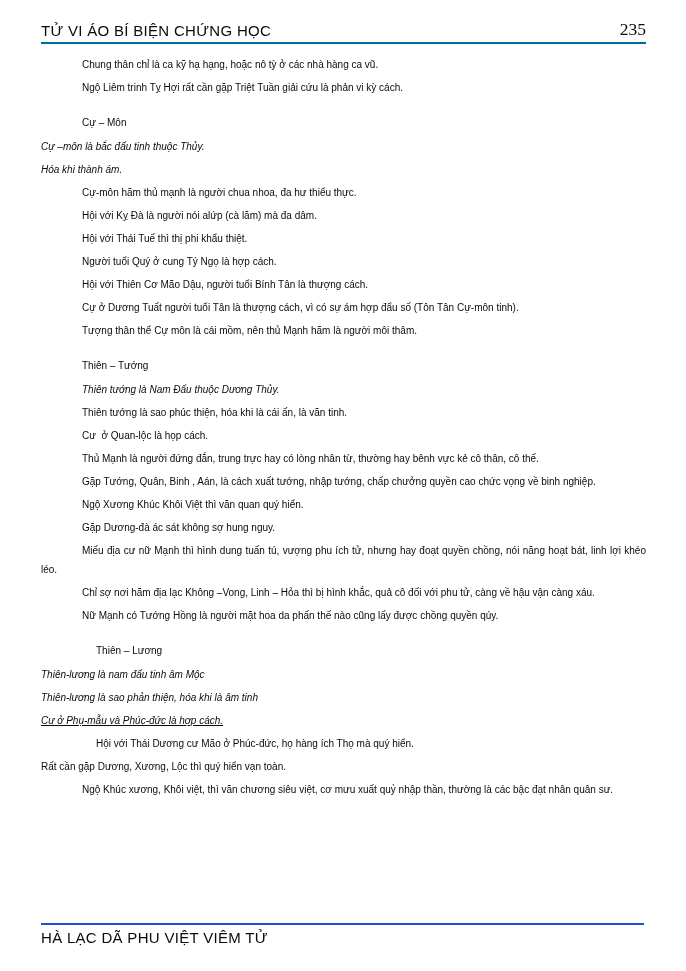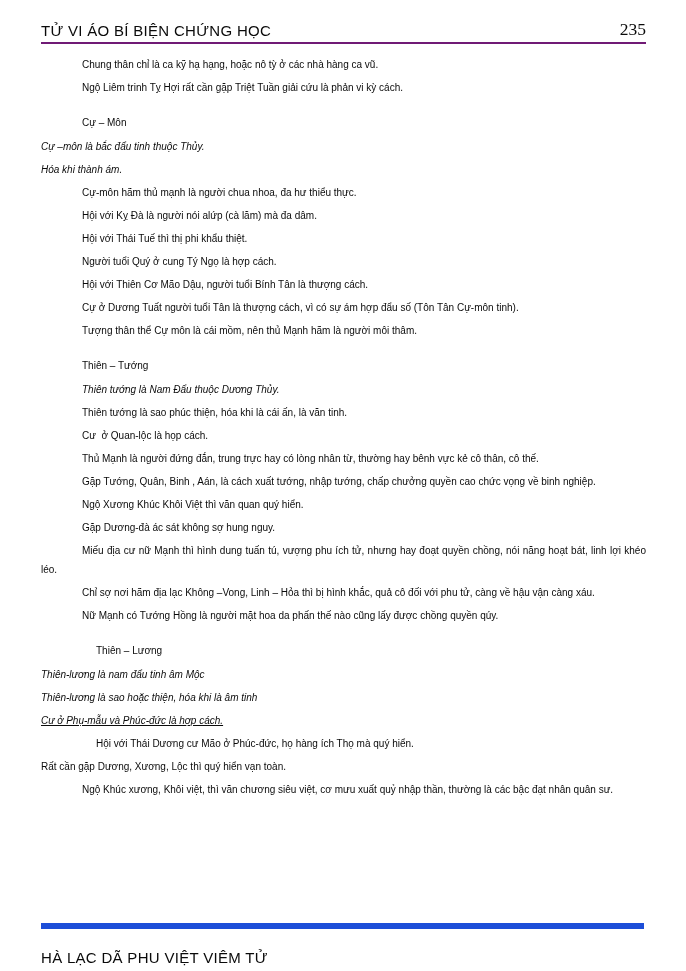--- a/index.html
+++ b/index.html
@@ -16,21 +16,21 @@
     padding: 0 40px 0 41px;
     box-sizing: border-box;
   }
   
   .page-header {
     display: flex;
     justify-content: space-between;
     align-items: flex-end;
     padding-top: 21px;
     padding-bottom: 3px;
-    border-bottom: 2px solid #701a75;
+    border-bottom: 2px solid #0369a1;
   }
   .book-title {
     font-size: 15px;
     letter-spacing: 0.3px;
   }
   .page-number {
     font-family: "Liberation Serif", serif;
     font-size: 17.5px;
     line-height: 1;
   }
@@ -61,22 +61,22 @@
   .ml-108 { margin-left: 108px; }
   .ml-67  { margin-left: 67px; }
   .ml-178 { margin-left: 178px; text-decoration: underline; }
   .ind-41 { text-indent: 41px !important; }
   .ind-55 { text-indent: 55px !important; }
   
   .page-footer {
     position: absolute;
     top: 923px;
     left: 41px; right: 42px;
-    border-top: 6px solid #1d4ed8;
-    padding-top: 20px;
+    border-top: 2px solid #1d4ed8;
+    padding-top: 4px;
     font-size: 15px;
     letter-spacing: 0.3px;
   }
 </style>
 </head>
 <body>
 
 <div class="page">
 
   <div class="page-header">
@@ -107,21 +107,21 @@
     <p>Thủ Mạnh là người đứng đắn, trung trực hay có lòng nhân từ, thường hay bênh vực kẻ cô thân, cô thế.</p>
     <p>Gặp Tướng, Quân, Binh , Aán, là cách xuất tướng, nhập tướng, chấp chưởng quyền cao chức vọng về binh nghiệp.</p>
     <p>Ngộ Xương Khúc Khôi Việt thì văn quan quý hiển.</p>
     <p>Gặp Dương-đà ác sát không sợ hung nguy.</p>
     <p>Miếu địa cư nữ Mạnh thì hình dung tuấn tú, vượng phu ích tử, nhưng hay đoạt quyền chồng, nói năng hoạt bát, linh lợi khéo léo.</p>
     <p>Chỉ sợ nơi hãm địa lạc Không –Vong, Linh – Hỏa thì bị hình khắc, quả cô đối với phu tử, càng về hậu vận càng xáu.</p>
     <p>Nữ Mạnh có Tướng Hồng là người mặt hoa da phấn thế nào cũng lấy được chồng quyền qúy.</p>
 
     <div class="h2 indent-lg">Thiên – Lương</div>
     <p class="epigraph ml-108">Thiên-lương là nam đẩu tinh âm Mộc</p>
-    <p class="epigraph ml-67">Thiên-lương là sao hoặc thiện, hóa khi là âm tinh</p>
+    <p class="epigraph ml-67">Thiên-lương là sao phản thiện, hóa khi là âm tinh</p>
     <p class="epigraph ml-178">Cư ở Phụ-mẫu và Phúc-đức là hợp cách.</p>
     <p class="ind-55">Hội với Thái Dương cư Mão ở Phúc-đức, họ hàng ích Thọ mà quý hiển.</p>
     <p class="no-indent">Rất cần gặp Dương, Xương, Lộc thì quý hiển vạn toàn.</p>
     <p>Ngộ Khúc xương, Khôi việt, thì văn chương siêu việt, cơ mưu xuất quỷ nhập thần, thường là các bậc đạt nhân quân sư.</p>
 
   </div>
 
   <div class="page-footer">
     <span>HÀ LẠC DÃ PHU VIỆT VIÊM TỬ</span>
   </div>

